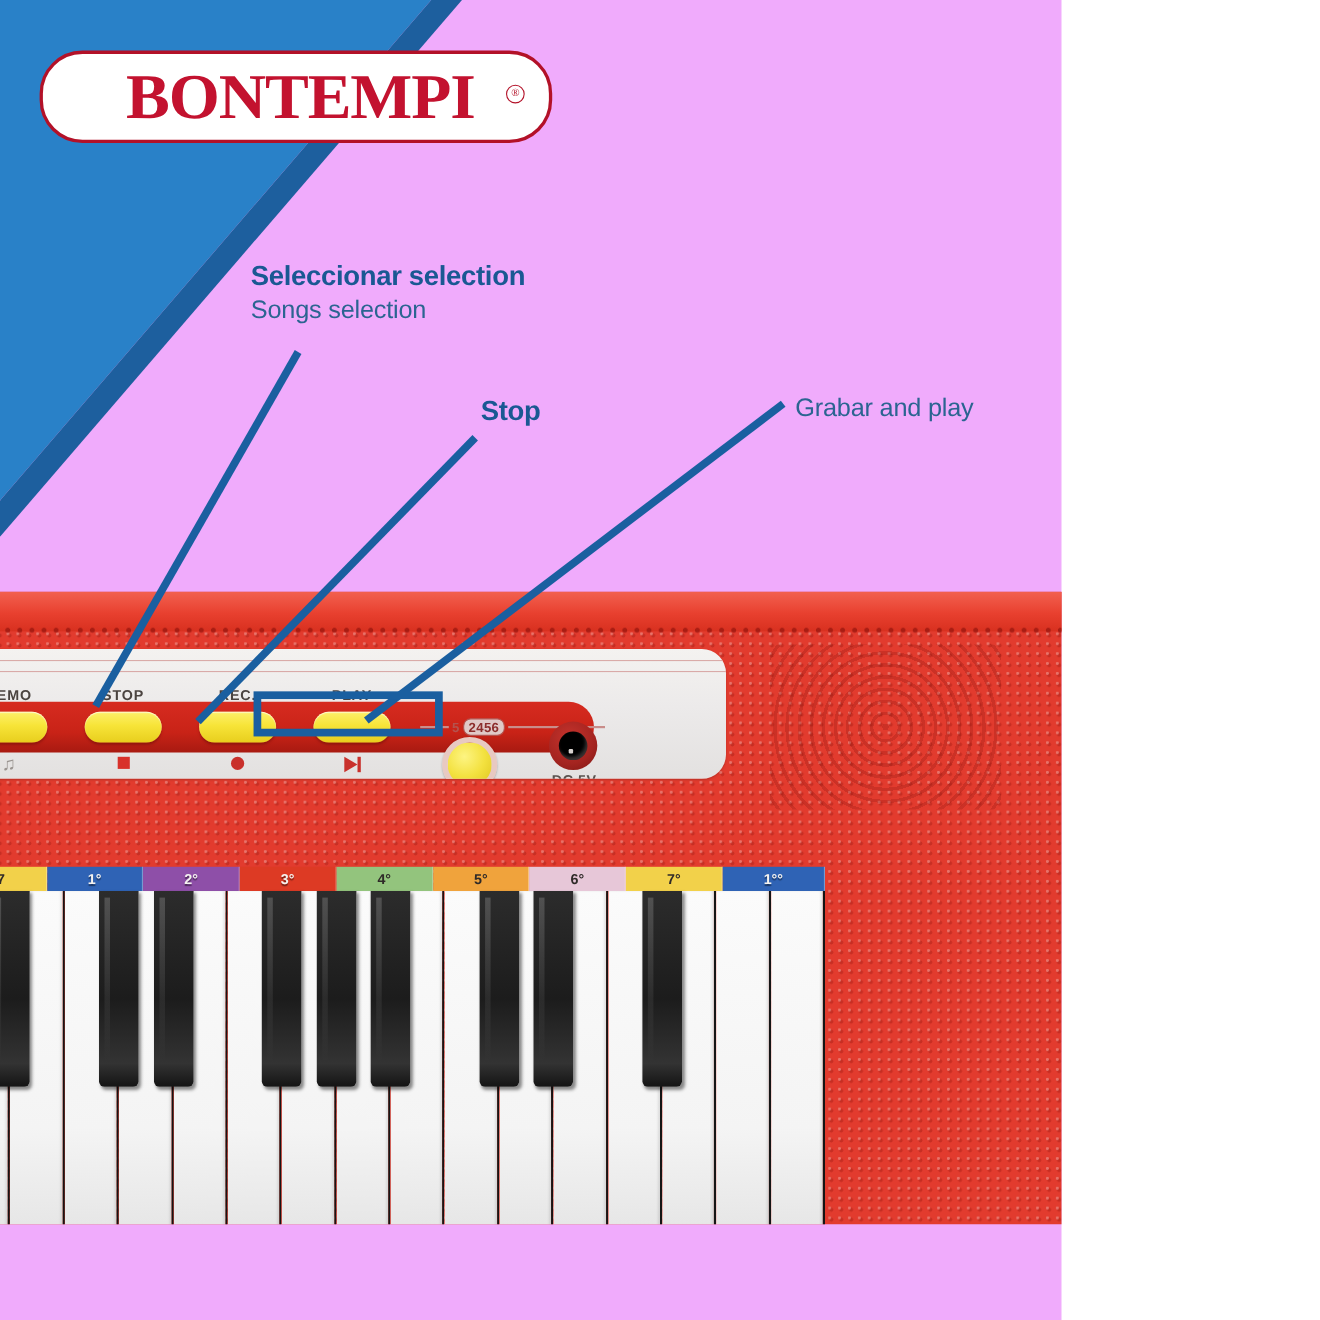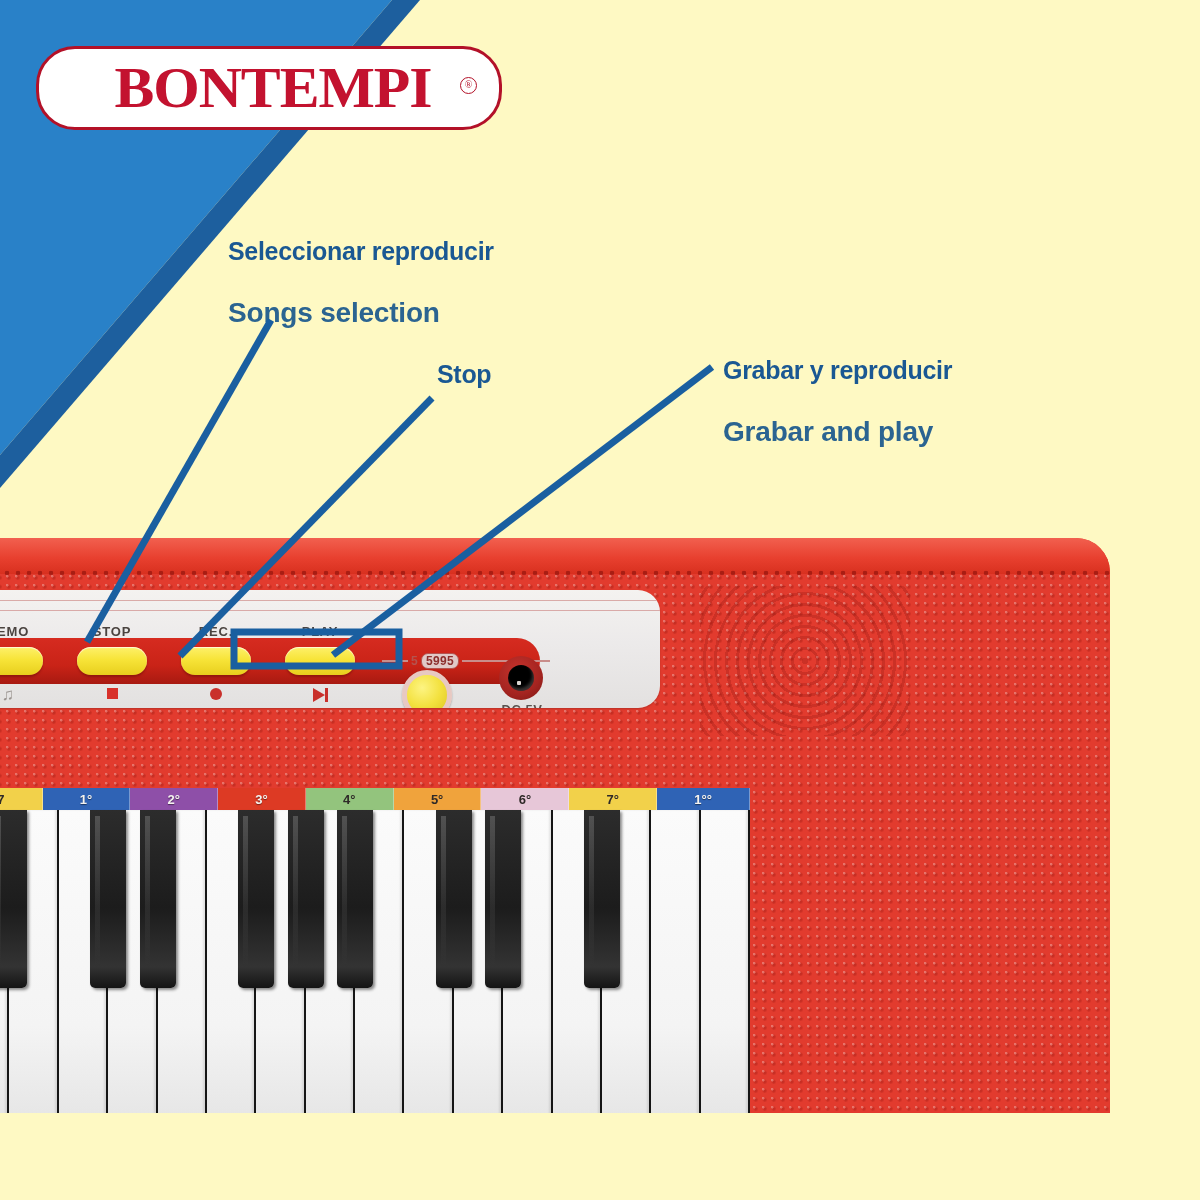--- a/index.html
+++ b/index.html
@@ -2,21 +2,21 @@
 <html><head>
 <meta charset="utf-8">
 <style>
   html,body{margin:0;padding:0;}
   body{
     width:1200px;height:1200px;
     font-family:"Liberation Sans",sans-serif;
     background:#ffffff;
     overflow:hidden;
   }
-  #stage{position:relative;width:1200px;height:1200px;overflow:hidden;background:#fef9c3;}
+  #stage{position:relative;width:965px;height:1200px;overflow:hidden;background:#f0abfc;}
 
   
   .banner{
     position:absolute;left:0;top:0;width:470px;height:470px;
     background:#2981c8;
     clip-path:polygon(0 0, 392px 0, 0 455px);
     z-index:2;
   }
   .banner-edge{
     position:absolute;left:0;top:0;width:500px;height:500px;
@@ -56,22 +56,22 @@
     font-family:"Liberation Serif",serif;
   }
 
   
   .callout{position:absolute;z-index:6;}
   .callout .c-title{
     font-size:25px;font-weight:bold;color:#1a5893;line-height:1.18;
     white-space:nowrap;letter-spacing:-0.3px;
   }
   .callout .c-sub{
-    font-size:28px;font-weight:bold;color:#2b6491;line-height:1.25;
-    white-space:nowrap;letter-spacing:-0.2px;margin-top:28px;
+    font-size:23px;font-weight:normal;color:#2b6491;line-height:1.25;
+    white-space:nowrap;letter-spacing:-0.2px;
   }
   #callout-songs{left:228px;top:237px;}
   #callout-stop{left:437px;top:360px;}
   #callout-record{left:723px;top:356px;}
 
   
   #leaders{position:absolute;left:0;top:0;width:1200px;height:1200px;z-index:7;}
 
   
   .keyboard{
@@ -225,30 +225,29 @@
   <div class="banner-edge"></div>
 
   <div class="logo">
     <div class="logo-inner">
       <span class="logo-text">BONTEMPI</span>
       <span class="logo-r">®</span>
     </div>
   </div>
 
   <div class="callout" id="callout-songs">
-    <div class="c-title">Seleccionar reproducir</div>
+    <div class="c-title">Seleccionar selection</div>
     <div class="c-sub">Songs selection</div>
   </div>
 
   <div class="callout" id="callout-stop">
     <div class="c-title">Stop</div>
   </div>
 
   <div class="callout" id="callout-record">
-    <div class="c-title">Grabar y reproducir</div>
     <div class="c-sub">Grabar and play</div>
   </div>
 
   <svg id="leaders" viewBox="0 0 1200 1200">
     <line x1="271" y1="320" x2="87" y2="642" stroke="#1a5fa0" stroke-width="7"></line>
     <line x1="432" y1="398" x2="180" y2="656" stroke="#1a5fa0" stroke-width="7"></line>
     <line x1="712" y1="367" x2="333" y2="655" stroke="#1a5fa0" stroke-width="7"></line>
     <rect x="234" y="632" width="165" height="34" fill="none" stroke="#1a5fa0" stroke-width="7"></rect>
   </svg>
 
@@ -284,21 +283,21 @@
         <div class="btn-ico" style="left:226px">
           <span class="ico-circle"></span>
         </div>
         <div class="btn-ico" style="left:330px">
           <span class="ico-play"></span><span class="ico-playbar"></span>
         </div>
 
         <div class="model">
           <span class="m-line"></span>
           <span class="m-num">5</span>
-          <span class="m-badge">5995</span>
+          <span class="m-badge">2456</span>
           <span class="m-line2"></span>
         </div>
 
         <div class="round-btn"></div>
 
         <div class="dc-jack">
           <div class="dc-hole"></div>
         </div>
         <div class="dc-label">DC 5V</div>
       </div>

